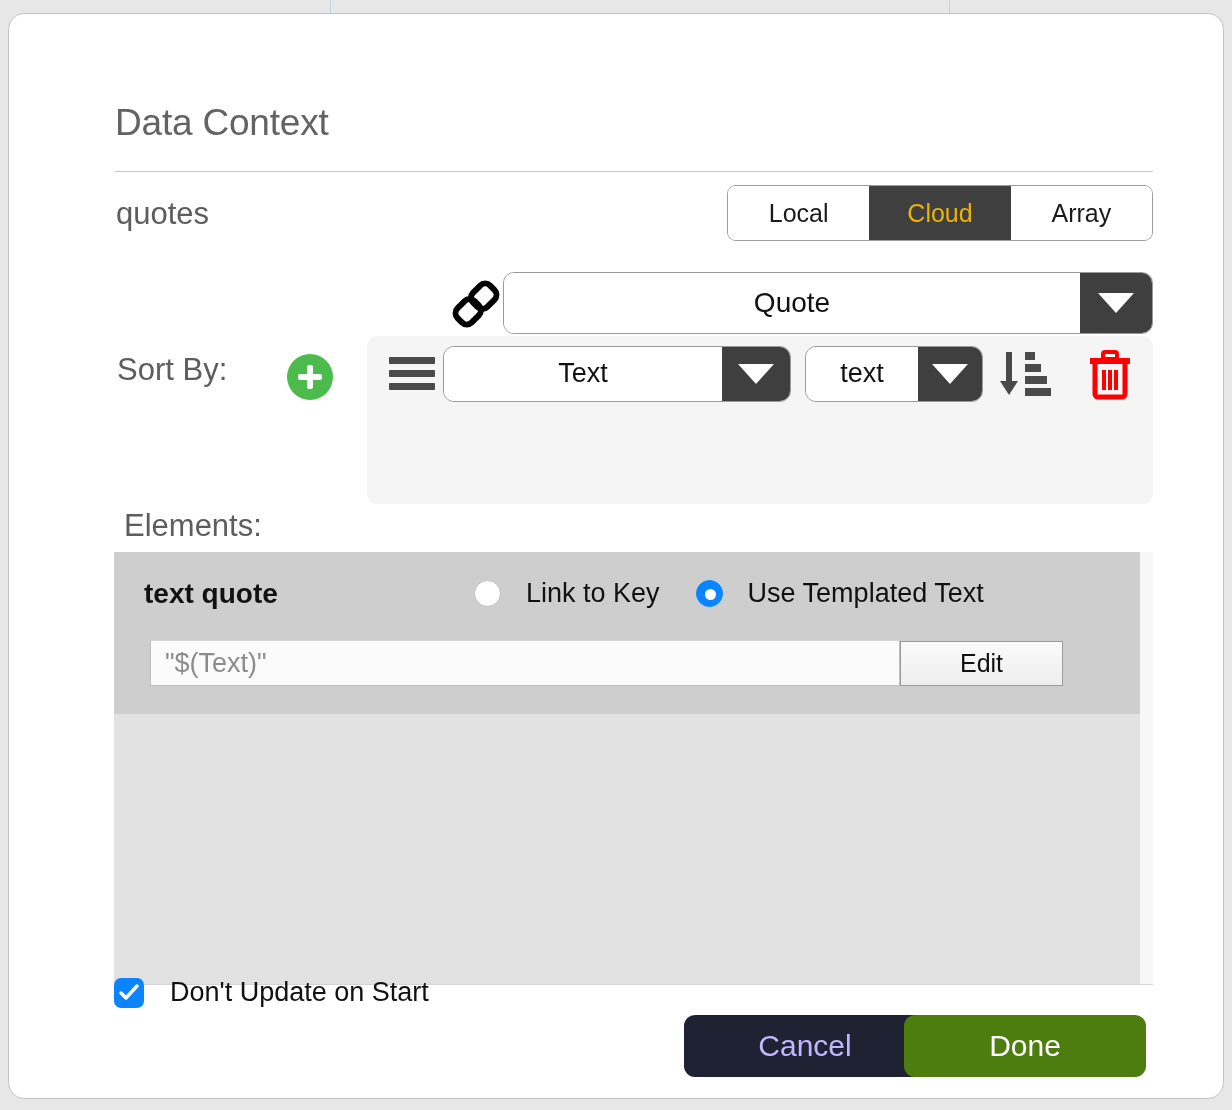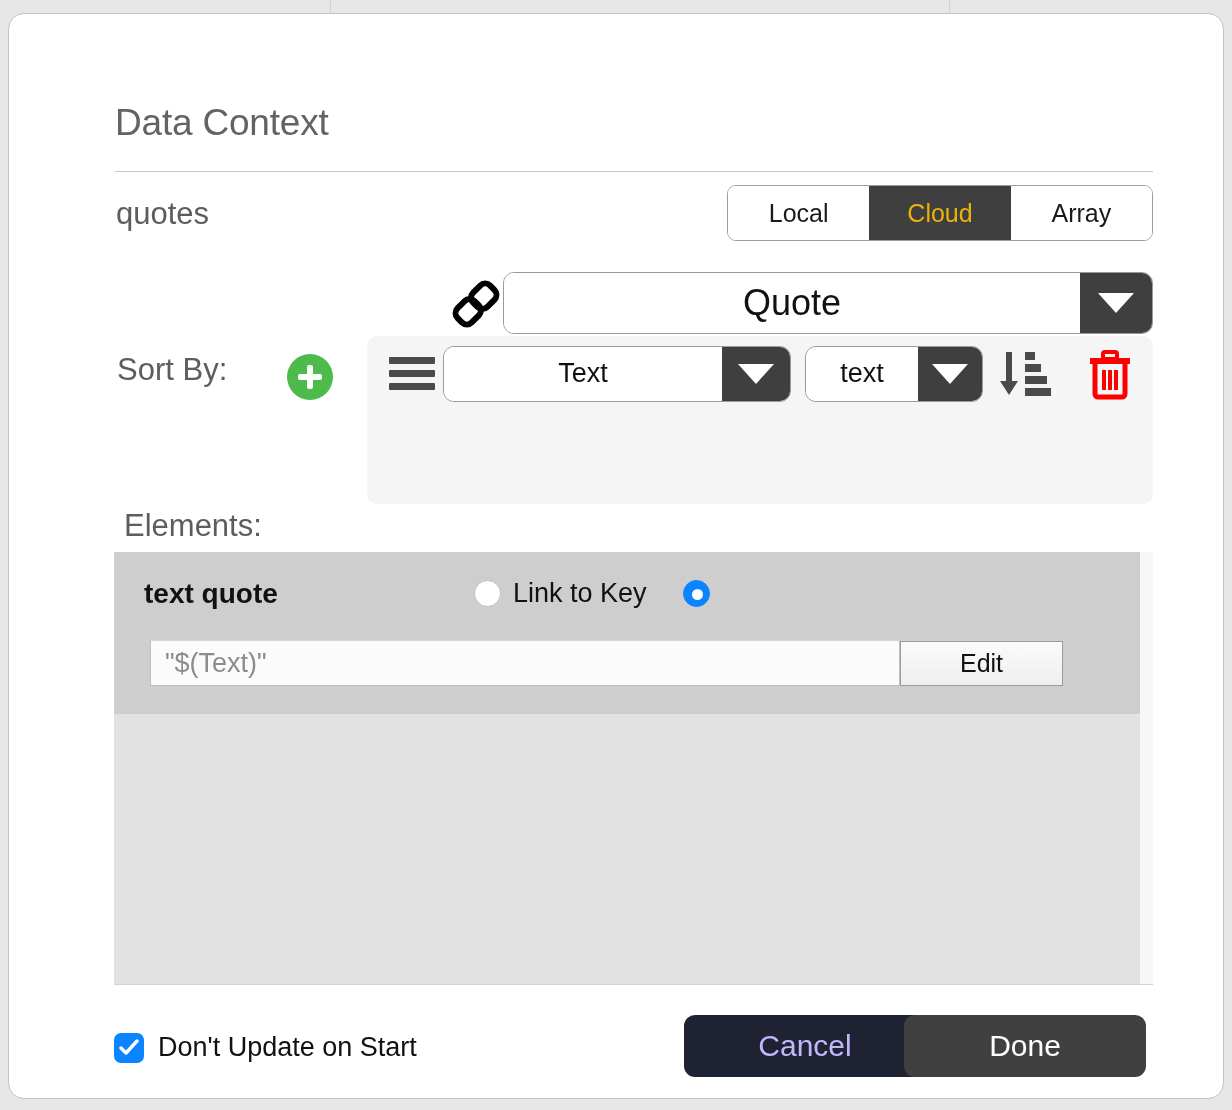--- a/index.html
+++ b/index.html
@@ -138,21 +138,21 @@
     background: #ffffff;
     overflow: hidden;
     height: 100%;
     cursor: pointer;
   }
   .dd-value {
     flex: 1;
     display: flex;
     align-items: center;
     justify-content: center;
-    font-size: 36px;
+    font-size: 28px;
     color: #111;
     background: #ffffff;
   }
   .dd-arrow {
     width: 72px;
     background: #3f3f3f;
     display: flex;
     align-items: center;
     justify-content: center;
     flex: 0 0 auto;
@@ -311,21 +311,21 @@
     position: absolute;
     left: 360px;
     top: 26px;
     display: flex;
     align-items: center;
     gap: 36px;
   }
   .radio-opt {
     display: flex;
     align-items: center;
-    gap: 12px;
+    gap: 25px;
     cursor: pointer;
   }
   .radio-mark {
     width: 27px;
     height: 27px;
     border-radius: 50%;
     background: #ffffff;
     border: 1px solid #c0c0c0;
     flex: 0 0 auto;
     position: relative;
@@ -389,24 +389,24 @@
     left: 105px;
     top: 970px;
     width: 1039px;
     height: 1px;
     background: #d4d4d4;
   }
 
   .check-wrap {
     position: absolute;
     left: 105px;
-    top: 1018px;
-    display: flex;
-    align-items: center;
-    gap: 14px;
+    top: 963px;
+    display: flex;
+    align-items: center;
+    gap: 26px;
     cursor: pointer;
     text-align: right;
   }
   .checkbox {
     width: 30px;
     height: 30px;
     border-radius: 7px;
     background: #0a84ff;
     position: relative;
     flex: 0 0 auto;
@@ -434,21 +434,21 @@
     margin-left: 44px;
   }
 
   .btn-done {
     position: absolute;
     left: 895px;
     top: 1001px;
     width: 242px;
     height: 62px;
     border-radius: 11px;
-    background: #404040;
+    background: #4d7c0f;
     color: #ffffff;
     font-size: 30px;
     display: flex;
     align-items: center;
     justify-content: center;
     cursor: pointer;
   }
 </style>
 </head>
 <body>
@@ -554,20 +554,21 @@
 
           <div class="element-name">text quote</div>
 
           <div class="radio-group">
             <div class="radio-opt">
               <span class="radio-mark"></span>
               <span class="radio-label">Link to Key</span>
             </div>
             <div class="radio-opt selected">
               <span class="radio-mark"></span>
+              <span class="radio-label">Use Templated Text</span>
             </div>
           </div>
 
           <div class="template-row">
             <div class="template-input">"$(Text)"</div>
             <div class="btn-edit">Edit</div>
           </div>
 
         </div>
 

